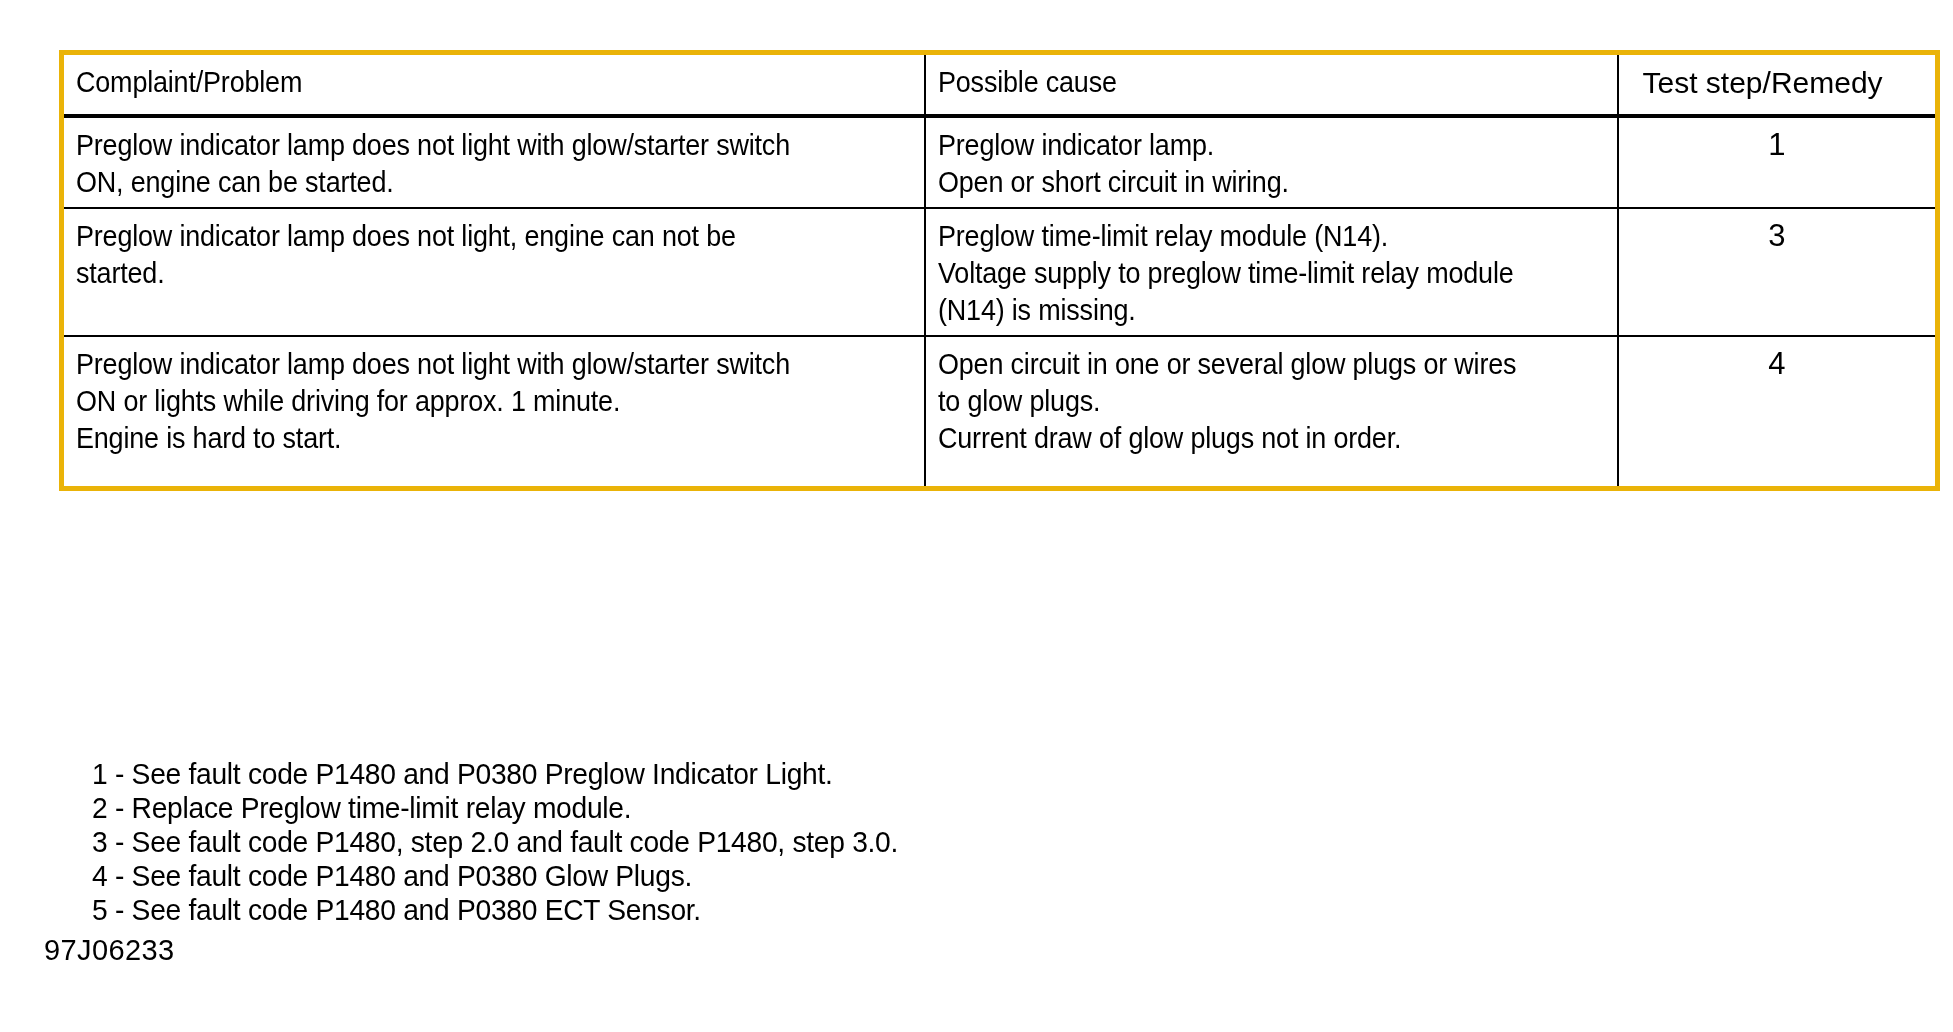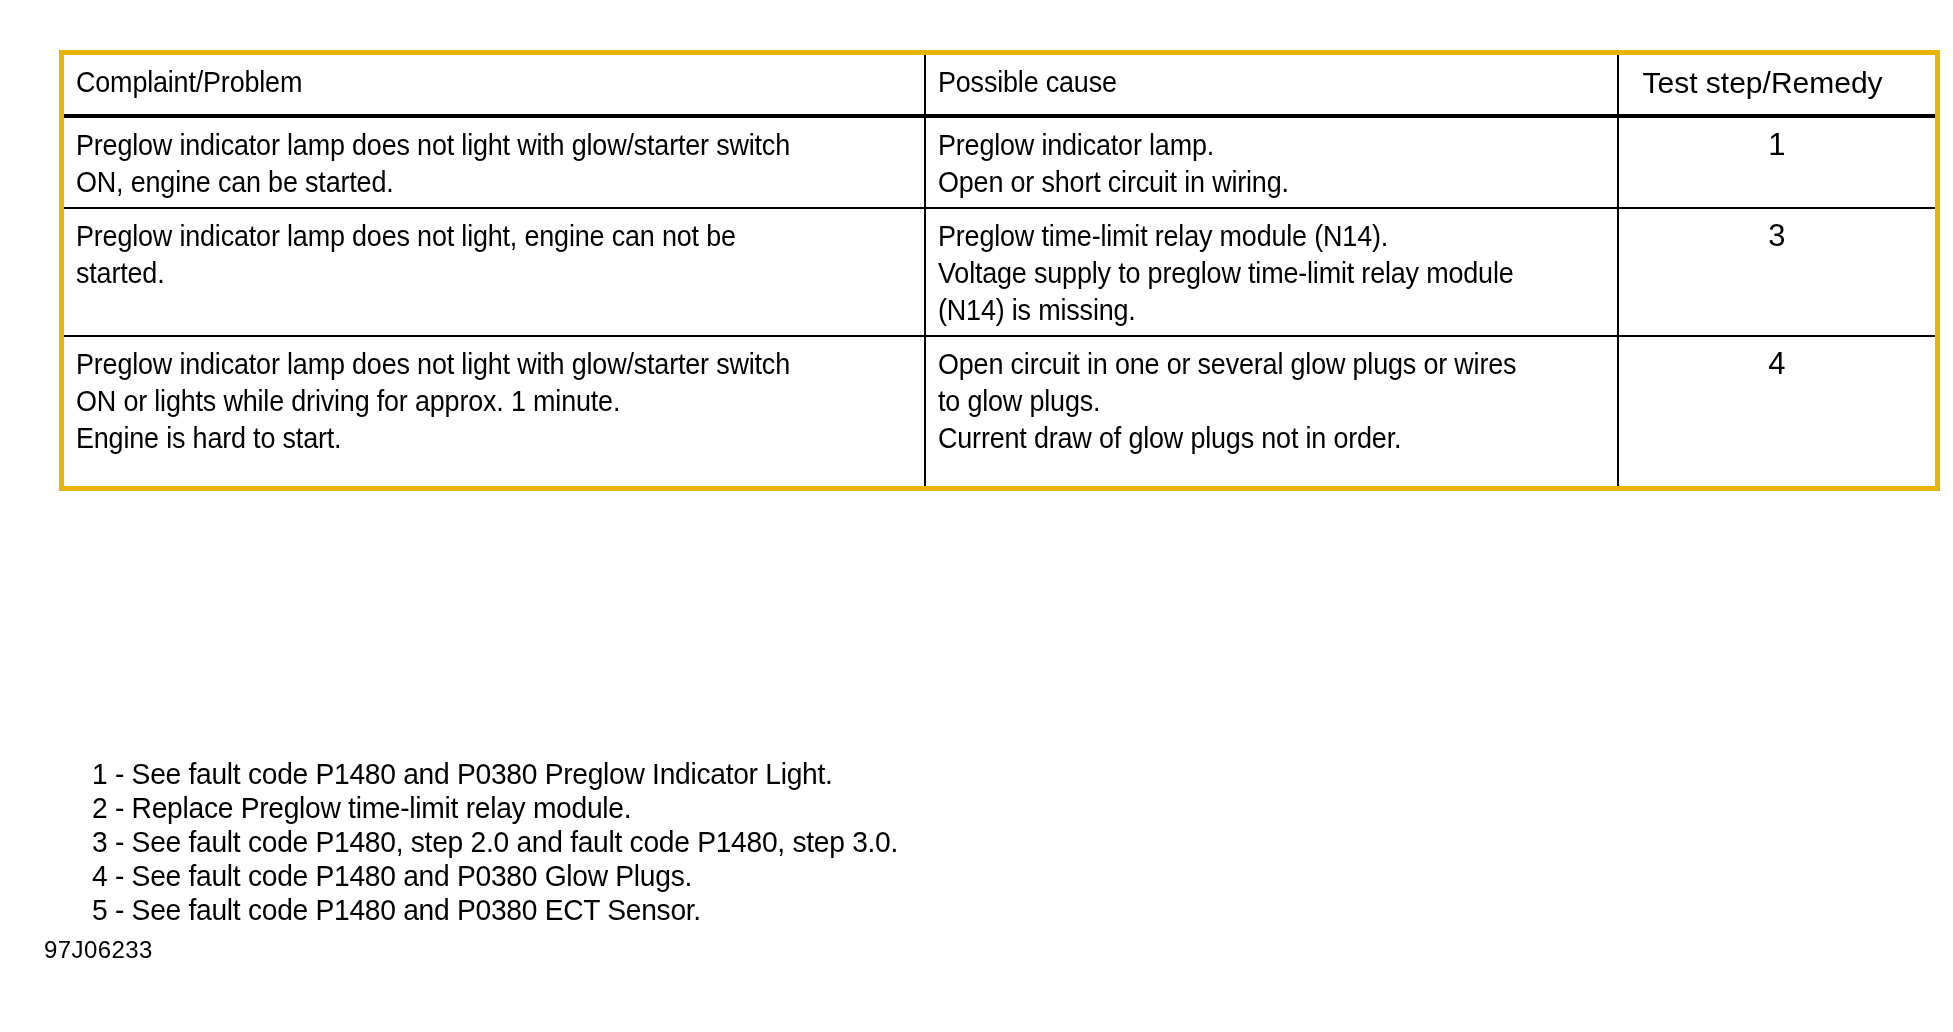--- a/index.html
+++ b/index.html
@@ -107,21 +107,21 @@
     transform-origin: left top;
     white-space: pre;
   }
 
   
   #figure-id {
     position: absolute;
     left: 44px;
     top: 937px;
     font-family: "Liberation Sans", sans-serif;
-    font-size: 24px;
+    font-size: 29px;
     letter-spacing: 0.4px;
     line-height: 26px;
   }
 </style>
 </head>
 <body>
 
 <table id="diagnostic-table">
   <colgroup>
     <col class="c-complaint">

